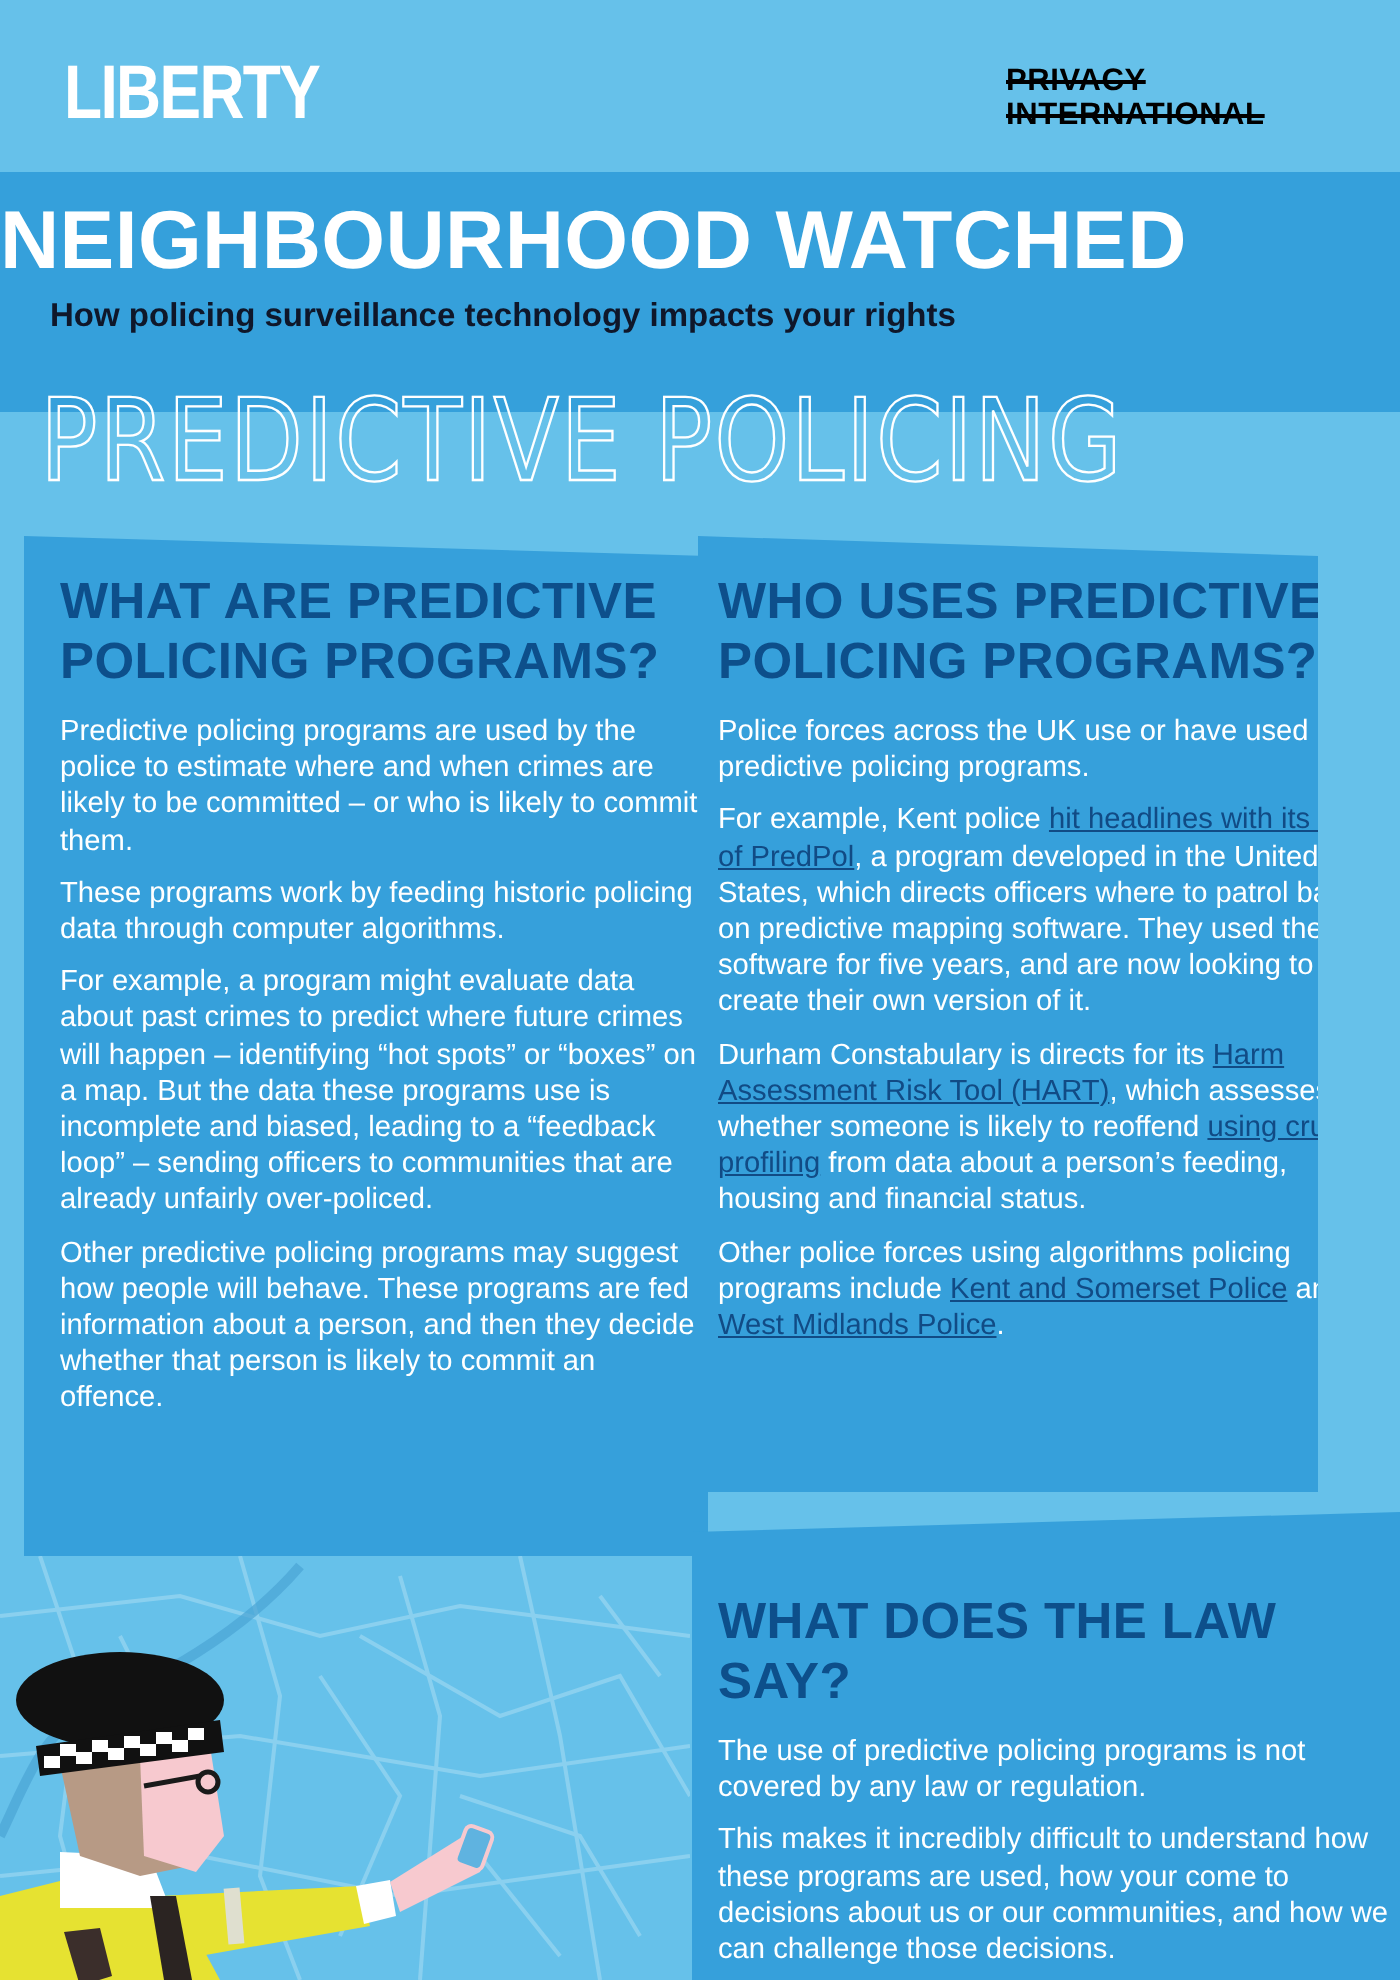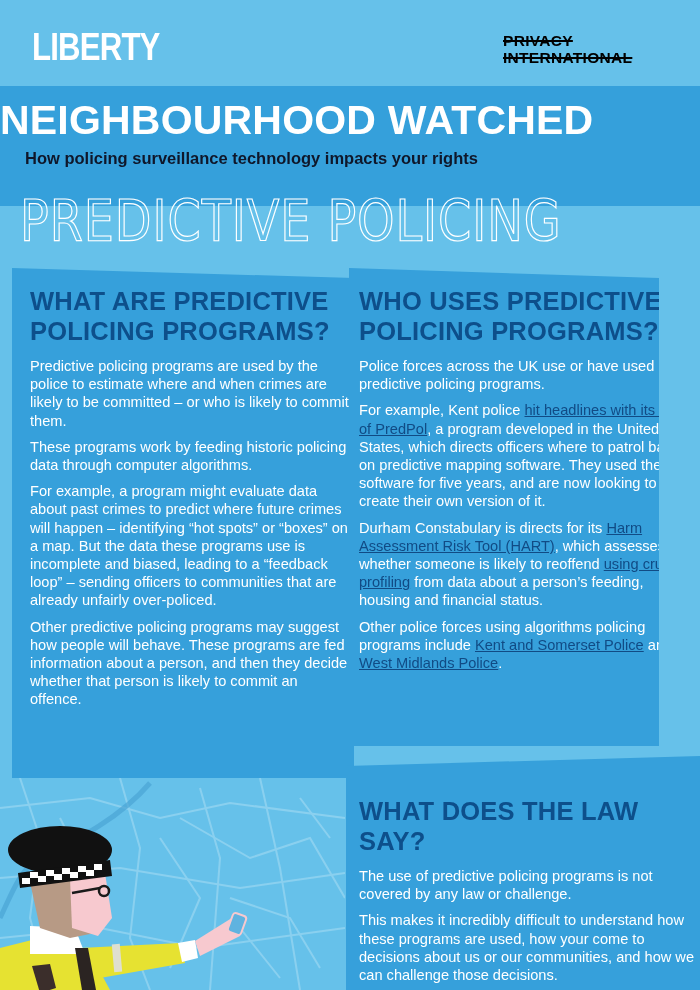--- a/index.html
+++ b/index.html
@@ -130,16 +130,16 @@
     </p>
     <p class="para">
       <span>Other police forces using algorithms policing programs include </span><a>Kent and Somerset Police</a><span> and </span><a>West Midlands Police</a><span>.</span>
     </p>
   </div>
 </section>
 
 <section class="panel panel-law">
   <div class="inner">
     <h2 class="heading">WHAT DOES THE LAW SAY?</h2>
-    <p class="para">The use of predictive policing programs is not covered by any law or challenge.</p>
+    <p class="para">The use of predictive policing programs is not covered by any law or regulation.</p>
     <p class="para">This makes it incredibly difficult to understand how these programs are used, how your come to decisions about us or our communities, and how we can challenge those decisions.</p>
   </div>
 </section>
 
 </body></html>

